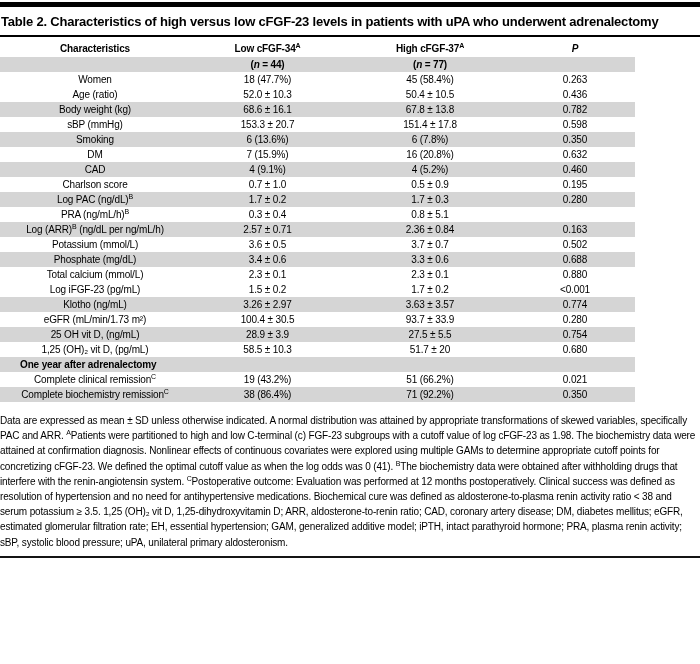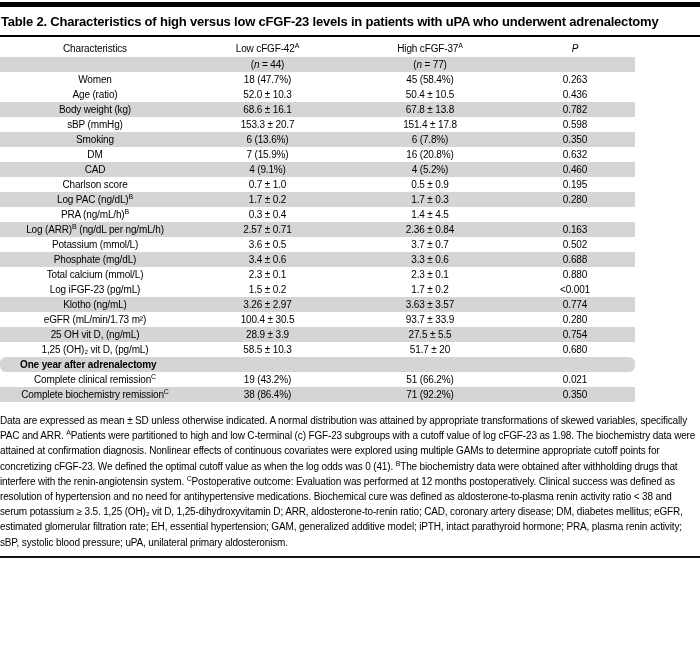--- a/index.html
+++ b/index.html
@@ -18,50 +18,50 @@
   .rule-mid { height:2px; }
   table {
     width:635px; border-collapse:collapse; table-layout:fixed;
     margin-top:3px; font-size:10px;
   }
   th, td {
     font-weight:normal; text-align:center; height:15px; padding:0;
     vertical-align:middle; letter-spacing:-0.15px; white-space:nowrap;
     overflow:hidden;
   }
-  thead th { font-weight:normal; }
+  thead th { font-weight:bold; }
   .head-row th { height:17px; }
   .col1 { width:190px; }
   .col2 { width:155px; }
   .col3 { width:170px; }
   .col4 { width:120px; }
   .p-head { font-style:italic; }
   .shaded { background:var(--shade, #d5d5d5); }
   sup { font-size:7px; vertical-align:super; line-height:0; }
-  .section-cell { text-align:left; font-weight:bold; padding-left:20px;border-radius:6px; }
+  .section-cell { text-align:left; font-weight:bold; padding-left:20px; }
   .footnote {
     width:700px; margin-top:11px; font-size:10px; line-height:15.2px;
     letter-spacing:-0.15px; text-align:left;
   }
   .footnote sup { font-size:7px; }
   .rule-bottom { height:2px; margin-top:6px; background:#141414; }
 </style>
 </head>
 <body>
 
 <div class="page">
   <div class="rule rule-top"></div>
   <div class="title">Table 2. Characteristics of high versus low cFGF-23 levels in patients with uPA who underwent adrenalectomy</div>
   <div class="rule rule-mid"></div>
 
   <table>
     <thead>
       <tr class="head-row">
         <th class="col1"><span>Characteristics</span></th>
-        <th class="col2"><span>Low cFGF-42</span><sup>A</sup></th>
+        <th class="col2"><span>Low cFGF-34</span><sup>A</sup></th>
         <th class="col3"><span>High cFGF-37</span><sup>A</sup></th>
         <th class="col4 p-head"><span>P</span></th>
       </tr>
       <tr class="sub-row shaded">
         <th class="col1"></th>
         <th class="col2"><span>(</span><i>n</i><span> = 44)</span></th>
         <th class="col3"><span>(</span><i>n</i><span> = 77)</span></th>
         <th class="col4"></th>
       </tr>
     </thead>
@@ -116,21 +116,21 @@
         </tr>
         <tr class="shaded">
           <td class="col1">Log PAC (ng/dL)<sup>B</sup></td>
           <td class="col2">1.7 ± 0.2</td>
           <td class="col3">1.7 ± 0.3</td>
           <td class="col4">0.280</td>
         </tr>
         <tr>
           <td class="col1">PRA (ng/mL/h)<sup>B</sup></td>
           <td class="col2">0.3 ± 0.4</td>
-          <td class="col3">1.4 ± 4.5</td>
+          <td class="col3">0.8 ± 5.1</td>
           <td class="col4"></td>
         </tr>
         <tr class="shaded">
           <td class="col1">Log (ARR)<sup>B</sup> (ng/dL per ng/mL/h)</td>
           <td class="col2">2.57 ± 0.71</td>
           <td class="col3">2.36 ± 0.84</td>
           <td class="col4">0.163</td>
         </tr>
         <tr>
           <td class="col1">Potassium (mmol/L)</td>

